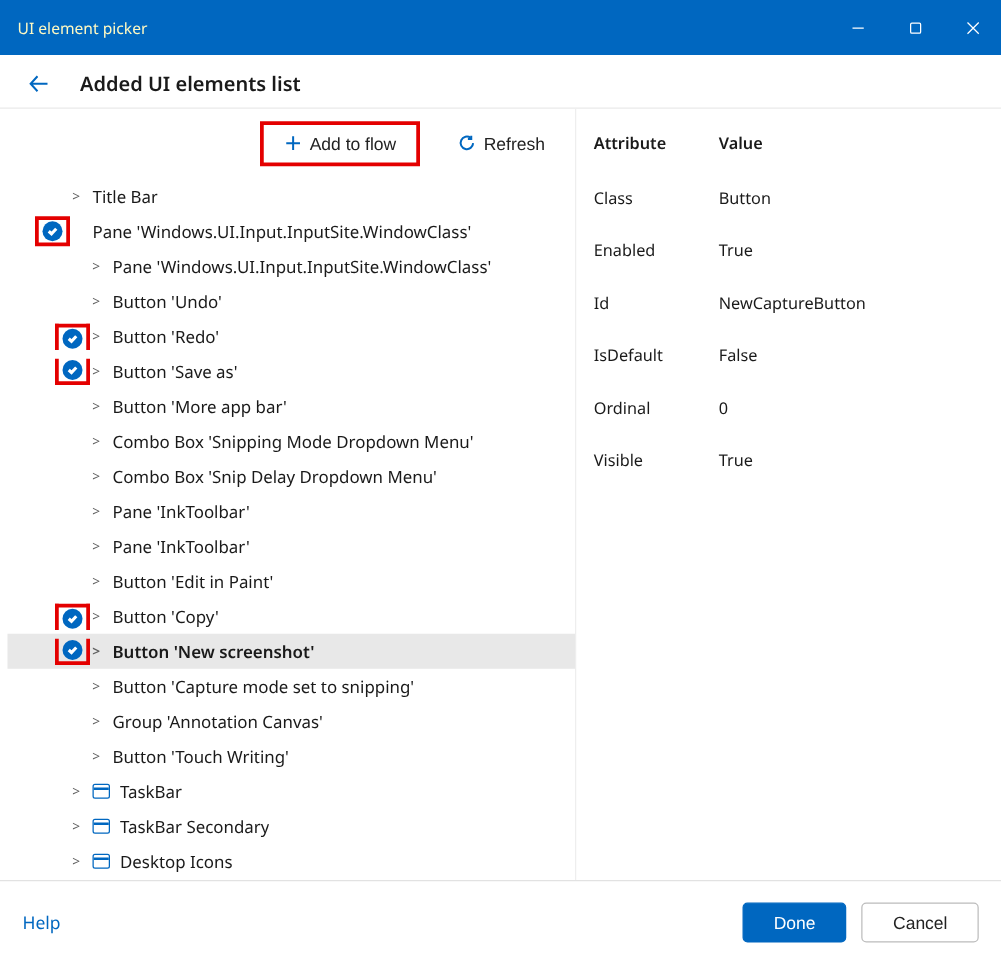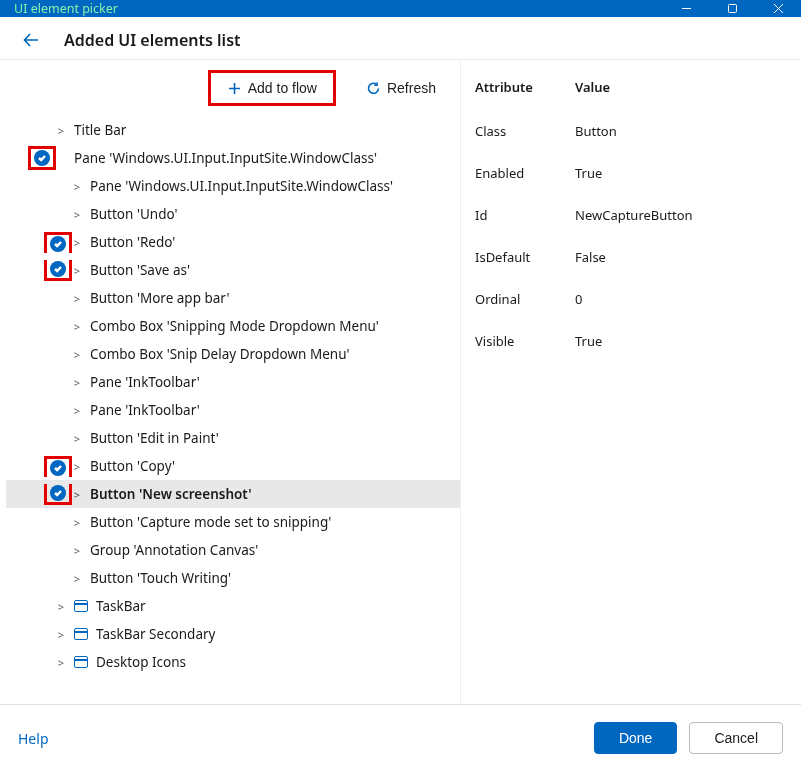--- a/index.html
+++ b/index.html
@@ -11,22 +11,22 @@
     background: #fff;
     width: 801px;
     height: 771px;
     overflow: hidden;
     display: flex;
     flex-direction: column;
   }
   
   .titlebar {
     background: #0067c0;
-    color: #86efac;
-    height: 17px;
+    color: #fef9c3;
+    height: 44px;
     display: flex;
     align-items: center;
     padding-left: 14px;
   }
   .titlebar .title { font-size: 12.5px; }
   .titlebar .winbtns { margin-left: auto; display: flex; height: 100%; }
   .winbtn {
     width: 46px;
     display: flex;
     align-items: center;
@@ -62,21 +62,21 @@
   }
   .toolbar {
     display: flex;
     justify-content: flex-end;
     align-items: center;
     gap: 18px;
     padding: 10px 12px 10px 0;
   }
   .btn-flat {
     display: inline-flex;
-    align-items: center;
+    align-items: flex-start;
     gap: 6px;
     padding: 5px 12px;
     font-size: 14px;
     color: #222;
     background: transparent;
     border: none;
   }
   .btn-flat svg { stroke: #0067c0; }
   .hl-red { border: 3px solid #e40000; padding: 2px 4px; }
 

